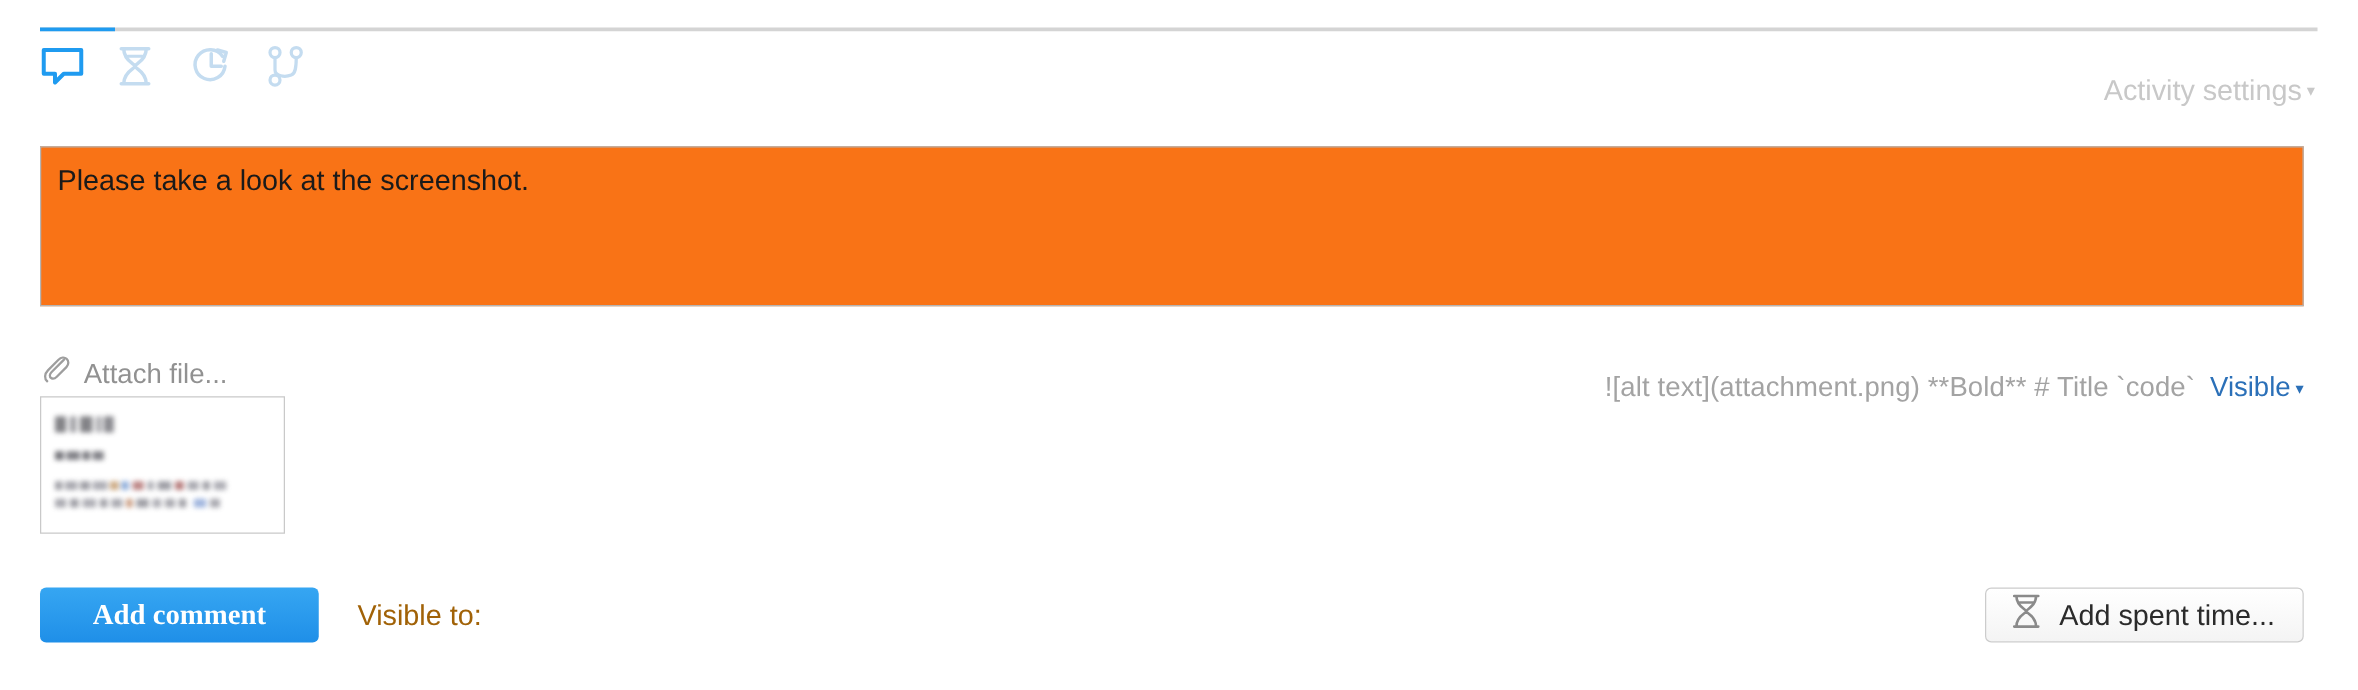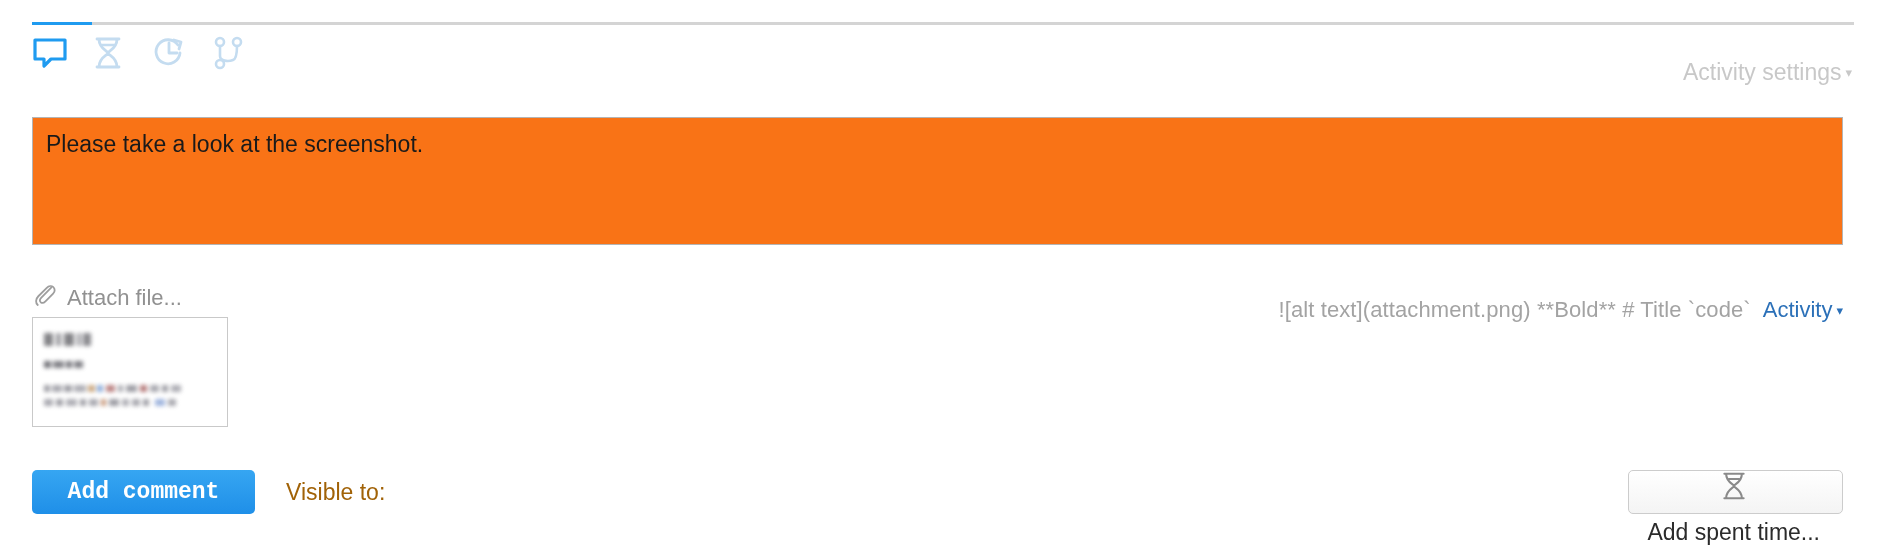--- a/index.html
+++ b/index.html
@@ -192,21 +192,21 @@
   .btn-primary {
     position: absolute;
     left: 0;
     top: 0;
     width: 223px;
     height: 44px;
     border: none;
     border-radius: 5px;
     background: linear-gradient(180deg, #36a6f2 0%, #1f8fe8 100%);
     color: #ffffff;
-    font-family: Liberation Mono, monospace;
+    font-family: Liberation Serif, serif;
     font-size: 23px;
     font-weight: bold;
     cursor: pointer;
   }
 
   .visible-to {
     position: absolute;
     left: 254px;
     top: 0;
     height: 44px;
@@ -235,21 +235,20 @@
     align-items: center;
     gap: 12px;
     border: 1px solid #cccccc;
     border-radius: 5px;
     background: linear-gradient(180deg, #ffffff 0%, #f4f4f4 100%);
     font-family: "Liberation Sans", sans-serif;
     font-size: 23px;
     color: #2b2b2b;
     cursor: pointer;
     white-space: nowrap;
-    flex-direction: column;
   }
 </style>
 </head>
 <body>
 
 <div class="app">
 
   <div class="tabbar">
     <div class="tabbar-rule"></div>
     <div class="tabbar-rule-active"></div>
@@ -314,21 +313,21 @@
           <path d="M20 7 L9.5 17.5 C7.8 19.2 7.8 21.3 9.3 22.3 C10.8 23.3 12.6 22.6 14 21.2
                    L22 13.2 C24.2 11 24 8 22.2 6.4 C20.4 4.8 17.5 5 15.4 7.1 L6.6 15.9
                    C3.6 18.9 3.6 23 6 25" fill="none" stroke="#9e9e9e" stroke-width="1.9" stroke-linecap="round" stroke-linejoin="round" transform="translate(0,-2) scale(0.96)"></path>
         </svg>
       </span>
       <span class="attach-label">Attach file...</span>
     </div>
 
     <div class="md-hint">
       <span class="md-syntax">![alt text](attachment.png) **Bold** # Title `code`</span>
-      <span class="md-link"><span>Activity</span><span class="caret">▾</span></span>
+      <span class="md-link"><span>Visible</span><span class="caret">▾</span></span>
     </div>
   </div>
 
   <div class="thumb" title="screenshot preview">
     <div class="thumb-inner">
 
       <div class="tl" style="left:11px;  top:15px; width:9px;  height:13px; background:#6d6d72;"></div>
       <div class="tl" style="left:23px;  top:15px; width:5px;  height:13px; background:#8a8a90;"></div>
       <div class="tl" style="left:31px;  top:15px; width:10px; height:13px; background:#6d6d72;"></div>
       <div class="tl" style="left:44px;  top:15px; width:4px;  height:13px; background:#909096;"></div>

